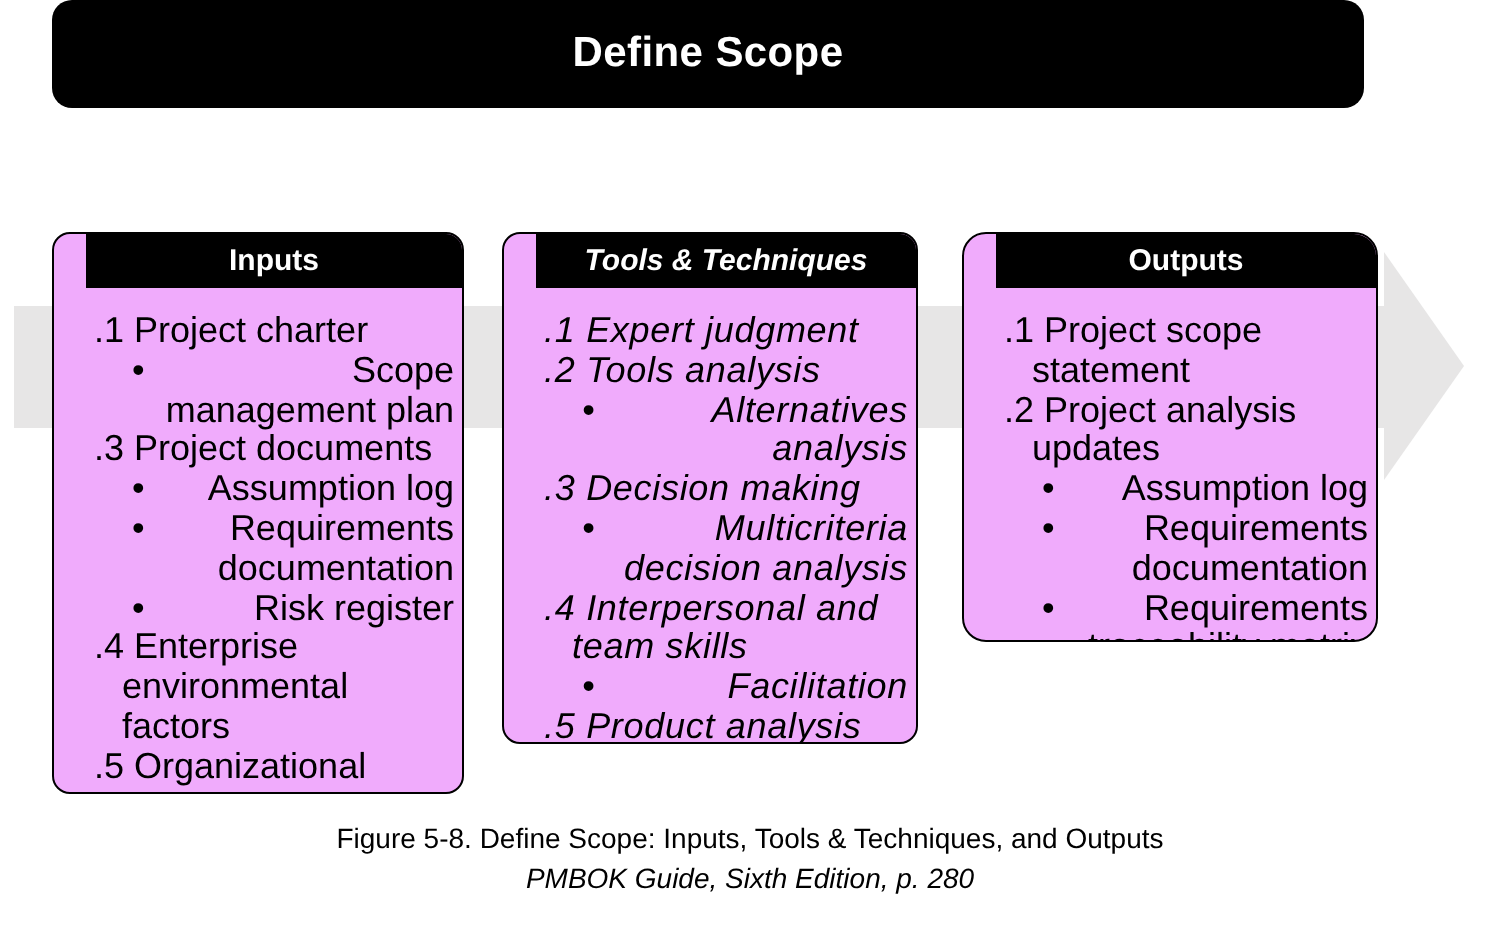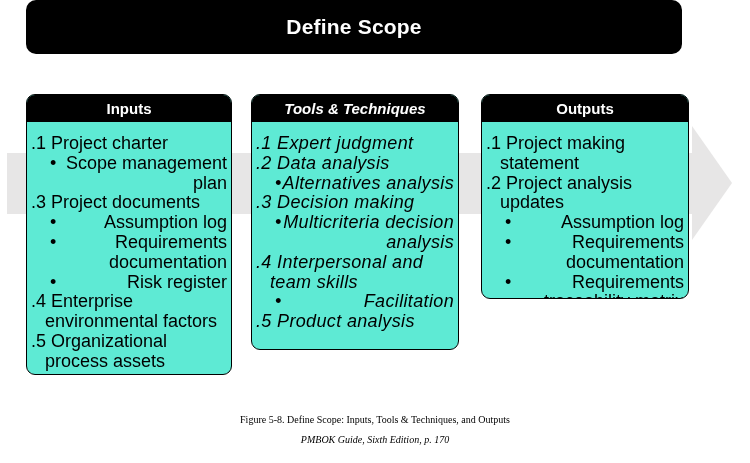--- a/index.html
+++ b/index.html
@@ -19,41 +19,41 @@
   }
   
   .title-bar{
     position:absolute;left:26px;top:0;width:656px;height:54px;
     background:var(--bar_black,#000);border-radius:10px;
     display:flex;align-items:center;justify-content:center;
   }
   .title-text{color:#fff;font-size:21px;font-weight:bold;letter-spacing:.2px;}
   
   .box{
-    position:absolute;top:94px;background:#5eead4;border:1.5px solid #000;
-    border-radius:9px;overflow:hidden;box-sizing:border-box;
+    position:absolute;top:116px;background:#f0abfc;border:1.5px solid #000;
+    border-radius:9px;overflow:hidden;box-sizing:border-box;padding-left:16px;
   }
   .box-inputs{left:26px;width:206px;height:281px;}
   .box-tools{left:251px;width:208px;height:256px;font-style:italic;}
-  .box-outputs{left:481px;width:208px;height:205px;}
+  .box-outputs{left:481px;width:208px;height:205px;border-radius:12px;}
   .box-header{
     height:27px;background:var(--bar_black,#000);color:#fff;
     display:flex;align-items:center;justify-content:center;
     font-size:15px;font-weight:bold;
   }
   .box-body{padding:12px 4px 0 4px;font-size:18px;line-height:19.8px;}
   .li{color:#000;}
   .li.num{padding-left:14px;text-indent:-14px;}
   .li.bullet{position:relative;padding-left:26px;text-align:right;}
   .li.bullet::before{content:"\2022";position:absolute;left:19px;top:0;text-indent:0;}
   .box-tools .li{letter-spacing:.35px;}
   
   .caption{
     position:absolute;left:0;top:410px;width:750px;text-align:center;
-    font-size:10px;line-height:19.5px;font-family:Liberation Serif, serif;
+    font-size:14px;line-height:19.5px;
   }
   .caption-line2{font-style:italic;}
 </style>
 </head>
 <body>
 
 <div class="canvas">
 
   <div class="arrow-band"></div>
   <div class="arrow-head"></div>
@@ -77,42 +77,42 @@
         <div class="li num">.5 Organizational process assets</div>
       </div>
   </section>
 
   <section class="box box-tools">
     <header class="box-header">
       <span>Tools &amp; Techniques</span>
     </header>
     <div class="box-body">
         <div class="li num">.1 Expert judgment</div>
-        <div class="li num">.2 Data analysis</div>
+        <div class="li num">.2 Tools analysis</div>
         <div class="li bullet">Alternatives analysis</div>
         <div class="li num">.3 Decision making</div>
         <div class="li bullet">Multicriteria decision analysis</div>
         <div class="li num">.4 Interpersonal and team skills</div>
         <div class="li bullet">Facilitation</div>
         <div class="li num">.5 Product analysis</div>
       </div>
   </section>
 
   <section class="box box-outputs">
     <header class="box-header">
       <span>Outputs</span>
     </header>
     <div class="box-body">
-        <div class="li num">.1 Project making statement</div>
+        <div class="li num">.1 Project scope statement</div>
         <div class="li num">.2 Project analysis updates</div>
         <div class="li bullet">Assumption log</div>
         <div class="li bullet">Requirements documentation</div>
         <div class="li bullet">Requirements traceability matrix</div>
         <div class="li bullet">Stakeholder register</div>
       </div>
   </section>
 
   <footer class="caption">
     <div class="caption-line1">Figure 5-8. Define Scope: Inputs, Tools &amp; Techniques, and Outputs</div>
-    <div class="caption-line2">PMBOK Guide, Sixth Edition, p. 170</div>
+    <div class="caption-line2">PMBOK Guide, Sixth Edition, p. 280</div>
   </footer>
 
 </div>
 
 </body></html>

